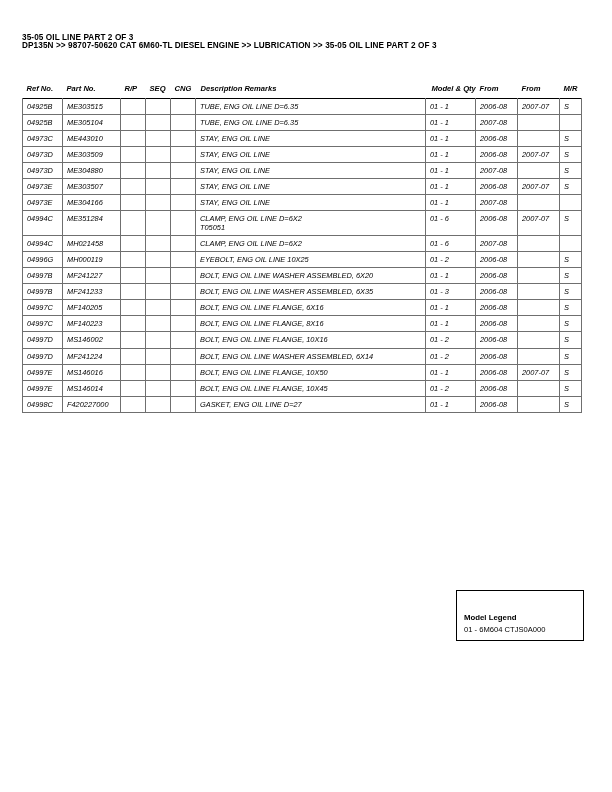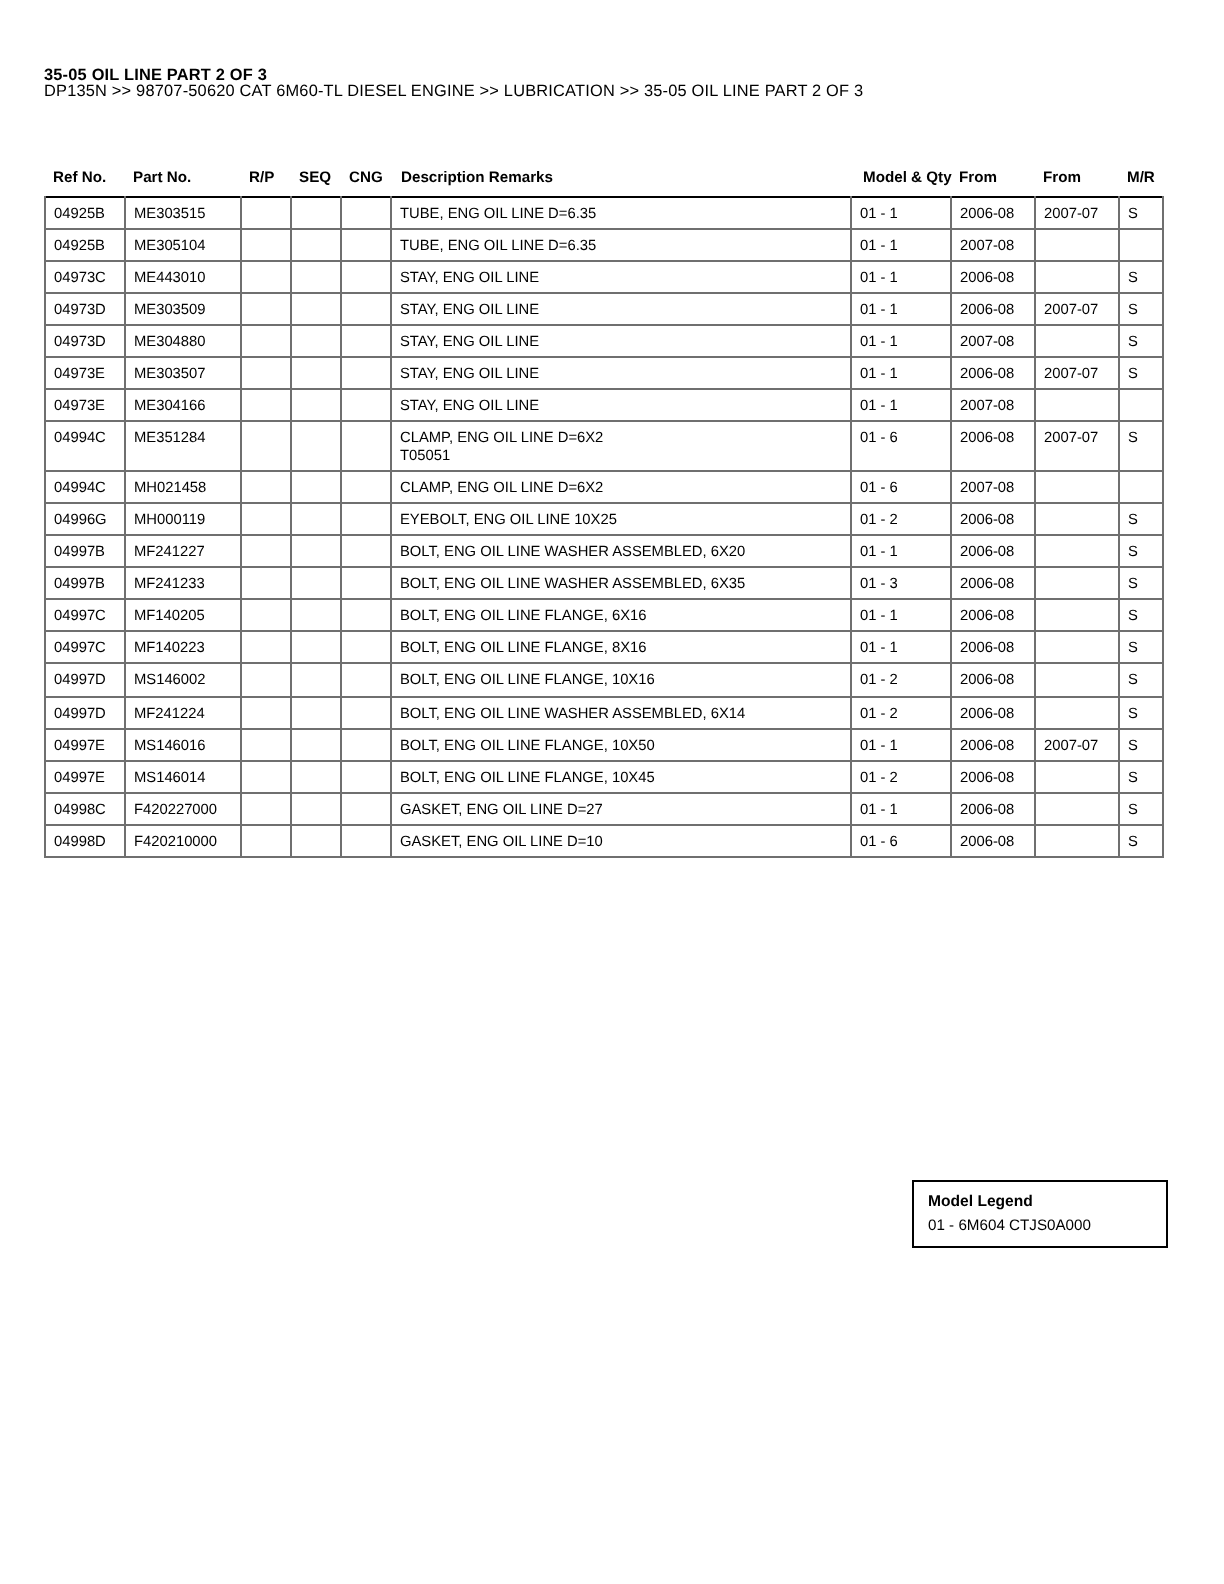--- a/index.html
+++ b/index.html
@@ -29,35 +29,36 @@
     font-weight: bold;
     letter-spacing: 0.1px;
     white-space: nowrap;
     margin-top: 12px;
   }
   .breadcrumb {
     position: absolute;
     left: 22px;
     top: 41px;
     font-size: 8.2px;
-    font-weight: normal;
+    font-weight: bold;
     letter-spacing: 0.1px;
     white-space: nowrap;
   }
   .table-wrap {
     position: absolute;
     left: 22px;
     top: 84px;
     width: 568px;
   }
   table.parts {
     border-collapse: collapse;
     width: 472px;
     table-layout: fixed;
     font-size: 7.4px;
+    font-style: italic;
   }
   table.parts thead th {
     font-size: 7.6px;
     font-weight: bold;
     text-align: left;
     padding: 0 0 5px 4px;
     border: none;
     vertical-align: bottom;
     white-space: nowrap;
   }
@@ -85,21 +86,21 @@
   .c-upto   { width: 42px; }
   .c-mr     { width: 22px; }
   .th-model { padding-left: 6px !important; }
   .th-desc  { padding-left: 5px !important; }
   .legend-box {
     position: absolute;
     left: 456px;
     top: 590px;
     width: 128px;
     border: 1.1px solid #000;
-    padding: 5px 7px 6px 7px;
+    padding: 22px 7px 6px 7px;
     box-sizing: border-box;
   }
   .legend-title {
     font-size: 7.8px;
     font-weight: bold;
     margin-bottom: 3px;
   }
   .legend-entry {
     font-size: 7.6px;
   }
@@ -363,32 +364,20 @@
             <td>F420227000</td>
             <td>&nbsp;</td>
             <td>&nbsp;</td>
             <td>&nbsp;</td>
             <td>GASKET, ENG OIL LINE D=27</td>
             <td>01 - 1</td>
             <td>2006-08</td>
             <td>&nbsp;</td>
             <td>S</td>
           </tr>
-          <tr>
-            <td>04998D</td>
-            <td>F420210000</td>
-            <td>&nbsp;</td>
-            <td>&nbsp;</td>
-            <td>&nbsp;</td>
-            <td>GASKET, ENG OIL LINE D=10</td>
-            <td>01 - 6</td>
-            <td>2006-08</td>
-            <td>&nbsp;</td>
-            <td>S</td>
-          </tr>
         </tbody>
     </table>
   </div>
 
   <div class="legend-box">
     <div class="legend-title">Model Legend</div>
     <div class="legend-entry">01 - 6M604 CTJS0A000</div>
   </div>
 
 </div>

